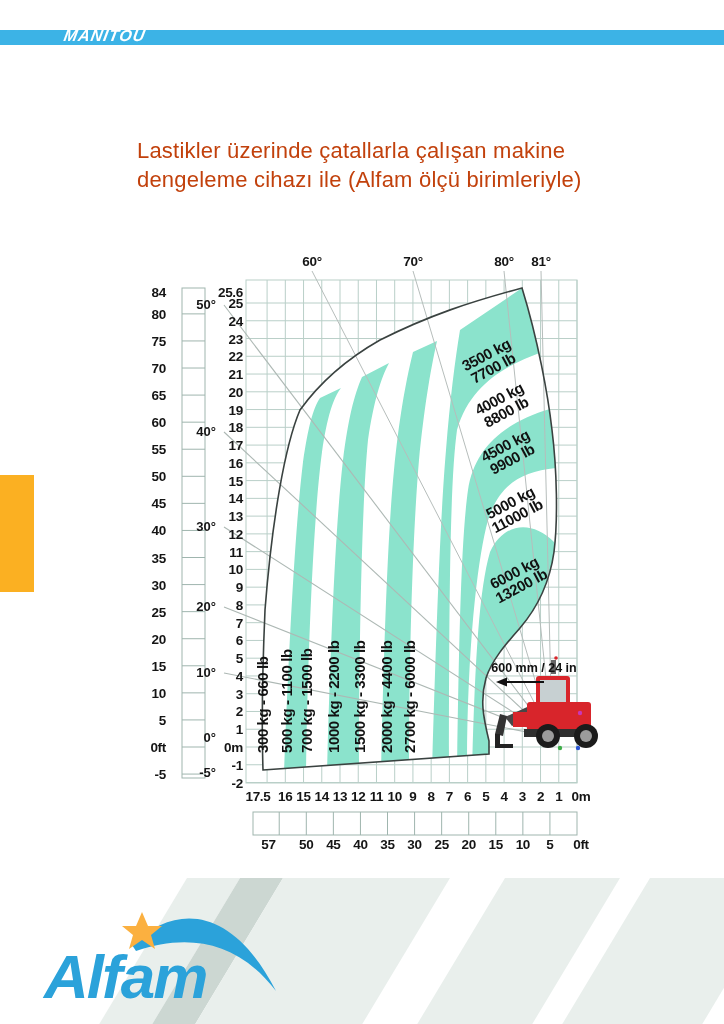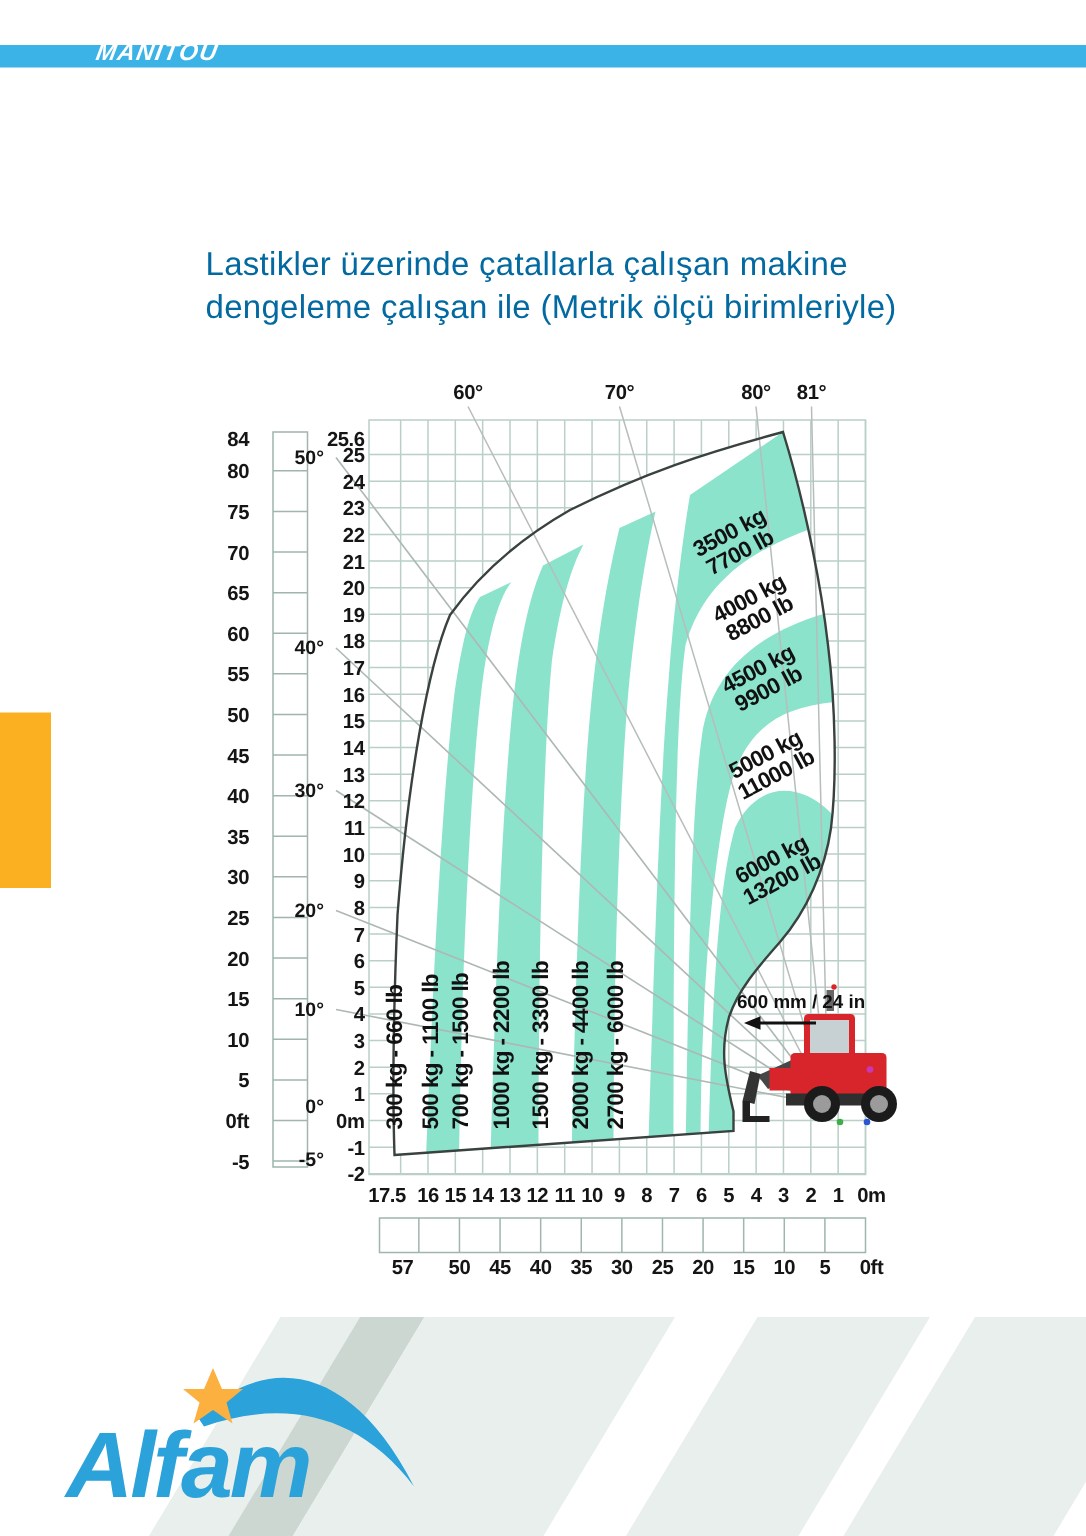--- a/index.html
+++ b/index.html
@@ -1,22 +1,22 @@
 <!DOCTYPE html>
 <html><head>
 <meta charset="utf-8">
 <style>
   html,body{margin:0;padding:0;background:#ffffff;}
   .page{position:relative;width:724px;height:1024px;background:#fff;overflow:hidden;
         font-family:"Liberation Sans",sans-serif;}
   .topbar{position:absolute;left:0;top:30px;width:724px;height:15px;background:#3cb3e6;}
   .brand{position:absolute;left:64px;top:-3px;color:#fff;font-size:16px;font-weight:bold;
          font-style:italic;letter-spacing:1px;transform:skewX(-10deg);}
-  .title{position:absolute;left:137px;top:136px;width:490px;color:#0369a1;
-         font-size:22px;line-height:29px;letter-spacing:.2px;margin-top:25px;}
+  .title{position:absolute;left:137px;top:136px;width:490px;color:#c2410c;
+         font-size:22px;line-height:29px;letter-spacing:.2px;}
   .orange-block{position:absolute;left:0;top:475px;width:34px;height:117px;background:#fbb022;}
   .stripes{position:absolute;left:0;top:872px;width:724px;height:152px;overflow:hidden;}
   .stripe{position:absolute;top:6px;height:150px;transform:skewX(-31deg);transform-origin:top left;}
   .s-light{background:#e9efec;}
   .s-dark{background:#ccd7d2;}
   svg text{font-family:"Liberation Sans",sans-serif;}
   .tick{font-size:13.5px;font-weight:bold;fill:#151515;letter-spacing:-.3px;}
   .ang{font-size:13px;font-weight:bold;fill:#151515;}
   .zone{font-size:15px;font-weight:bold;fill:#111;letter-spacing:-.4px;}
   .dim{font-size:12.5px;font-weight:bold;fill:#111;}
@@ -25,21 +25,21 @@
 <body>
 
 <div class="page">
 
   <div class="topbar">
     <span class="brand">MANITOU</span>
   </div>
 
   <div class="title">
     <span>Lastikler üzerinde çatallarla çalışan makine</span><br>
-    <span>dengeleme çalışan ile (Metrik ölçü birimleriyle)</span>
+    <span>dengeleme cihazı ile (Alfam ölçü birimleriyle)</span>
   </div>
 
   <div class="orange-block"></div>
 
   <svg style="position:absolute;left:140px;top:245px;" width="470" height="625" viewBox="140 245 470 625">
     <defs>
       <clipPath id="envClip">
         <path d="M263,770 L489,754 L489,741 C483,716 480,700 486,678 C492,660 505,645 520,628
                  C538,607 550,580 554,552 C558,520 557,470 552,430 C548,395 538,340 522,288
                  C470,302 430,315 380,340 C345,360 318,385 300,410 C285,445 272,520 265,610

